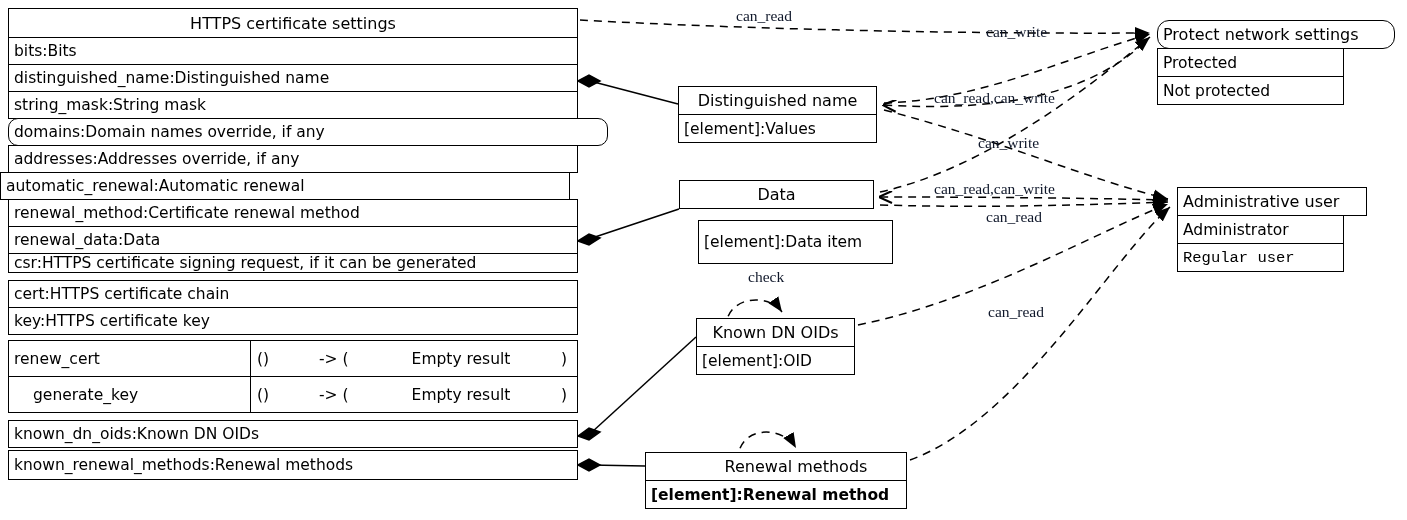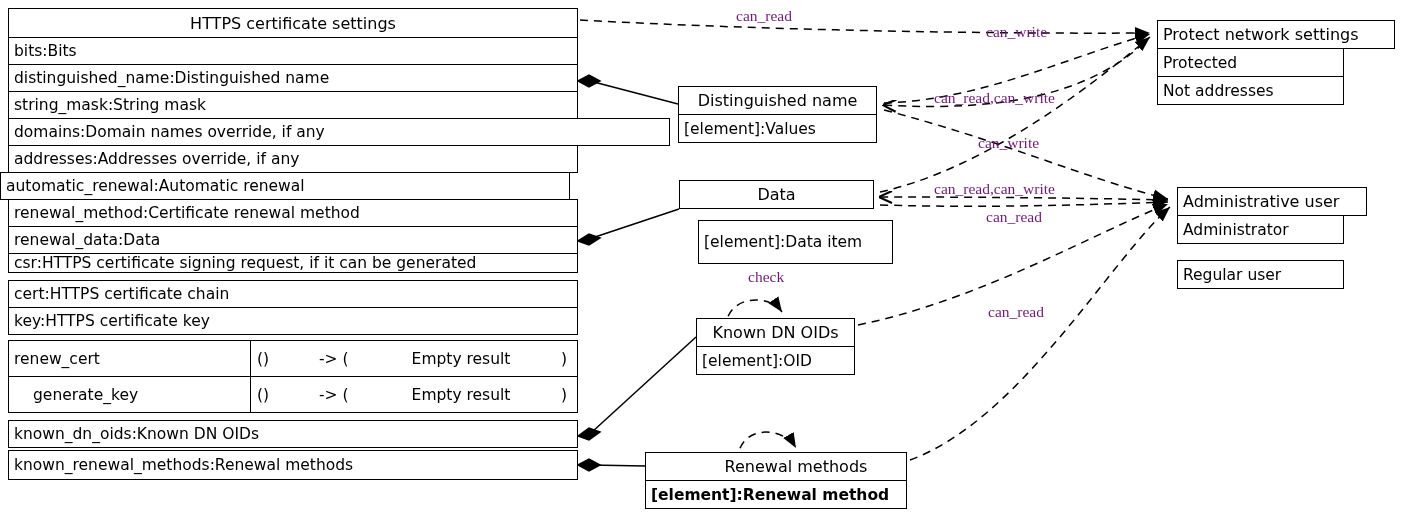--- a/index.html
+++ b/index.html
@@ -18,21 +18,21 @@
   
   .sig{display:flex;align-items:center;width:100%;font-size:15.5px;
        padding-left:6px;box-sizing:border-box;}
   .sig .paren{width:62px;}
   .sig .arrow{width:52px;}
   .sig .res{flex:1;text-align:center;}
   .sig .endp{width:26px;text-align:center;}
 
   
   .elabel{position:absolute;font-family:"Liberation Serif","DejaVu Serif",serif;
-          font-size:15.5px;color:#701a75;white-space:nowrap;}
+          font-size:15.5px;color:#0f172a;white-space:nowrap;}
 
   svg.edges{position:absolute;left:0;top:0;width:1407px;height:520px;
             pointer-events:none;}
 </style>
 </head>
 <body>
 
 <div id="stage">
 
   <svg class="edges" viewBox="0 0 1407 520">
@@ -88,21 +88,21 @@
       <path d="M910,460 C1020,420 1110,260 1170,207" marker-end="url(#solidarrow)"></path>
     </g>
   </svg>
 
   <div class="umlbox">
     <div class="cell ctr hdr" style="left:8px;top:8px;width:570px;height:30px;">HTTPS certificate settings</div>
 
     <div class="cell lft" style="left:8px;top:37px;width:570px;height:28px;">bits:Bits</div>
     <div class="cell lft" style="left:8px;top:64px;width:570px;height:28px;">distinguished_name:Distinguished name</div>
     <div class="cell lft" style="left:8px;top:91px;width:570px;height:28px;">string_mask:String mask</div>
-    <div class="cell lft" style="left:8px;top:118px;width:662px;height:28px;">domains:Domain names override, if any</div>
+    <div class="cell lft" style="left:8px;top:118px;width:600px;height:28px;border-radius:10px;">domains:Domain names override, if any</div>
     <div class="cell lft" style="left:8px;top:145px;width:570px;height:28px;">addresses:Addresses override, if any</div>
     <div class="cell lft" style="left:0;top:172px;width:570px;height:28px;">automatic_renewal:Automatic renewal</div>
     <div class="cell lft" style="left:8px;top:199px;width:570px;height:28px;">renewal_method:Certificate renewal method</div>
     <div class="cell lft" style="left:8px;top:226px;width:570px;height:28px;">renewal_data:Data</div>
     <div class="cell lft" style="left:8px;top:253px;width:570px;height:20px;">csr:HTTPS certificate signing request, if it can be generated</div>
     <div class="cell lft" style="left:8px;top:280px;width:570px;height:28px;">cert:HTTPS certificate chain</div>
     <div class="cell lft" style="left:8px;top:307px;width:570px;height:28px;">key:HTTPS certificate key</div>
 
     <div class="cell lft" style="left:8px;top:340px;width:243px;height:37px;">renew_cert</div>
     <div class="cell" style="left:250px;top:340px;width:328px;height:37px;">
@@ -142,29 +142,29 @@
     <div class="cell ctr hdr" style="left:696px;top:318px;width:159px;height:29px;">Known DN OIDs</div>
     <div class="cell lft" style="left:696px;top:346px;width:159px;height:29px;">[element]:OID</div>
   </div>
 
   <div class="umlbox">
     <div class="cell ctr hdr" style="left:645px;top:452px;width:262px;height:29px;padding-left:40px;">Renewal methods</div>
     <div class="cell lft" style="left:645px;top:480px;width:262px;height:29px;font-weight:bold;">[element]:Renewal method</div>
   </div>
 
   <div class="umlbox">
-    <div class="cell lft hdr" style="left:1157px;top:20px;width:238px;height:29px;">Protect network settings</div>
+    <div class="cell lft hdr" style="left:1157px;top:20px;width:238px;height:29px;border-radius:12px;">Protect network settings</div>
     <div class="cell lft" style="left:1157px;top:48px;width:187px;height:29px;">Protected</div>
-    <div class="cell lft" style="left:1157px;top:76px;width:187px;height:29px;">Not addresses</div>
+    <div class="cell lft" style="left:1157px;top:76px;width:187px;height:29px;">Not protected</div>
   </div>
 
   <div class="umlbox">
     <div class="cell lft hdr" style="left:1177px;top:187px;width:190px;height:29px;">Administrative user</div>
     <div class="cell lft" style="left:1177px;top:215px;width:167px;height:29px;">Administrator</div>
-    <div class="cell lft" style="left:1177px;top:260px;width:167px;height:29px;">Regular user</div>
+    <div class="cell lft" style="left:1177px;top:243px;width:167px;height:29px;font-family:Liberation Mono, monospace;">Regular user</div>
   </div>
 
   <div class="elabel" style="left:736px;top:7px;">can_read</div>
   <div class="elabel" style="left:986px;top:23px;">can_write</div>
   <div class="elabel" style="left:934px;top:89px;">can_read,can_write</div>
   <div class="elabel" style="left:978px;top:134px;">can_write</div>
   <div class="elabel" style="left:934px;top:180px;">can_read,can_write</div>
   <div class="elabel" style="left:986px;top:208px;">can_read</div>
   <div class="elabel" style="left:748px;top:268px;">check</div>
   <div class="elabel" style="left:988px;top:303px;">can_read</div>

